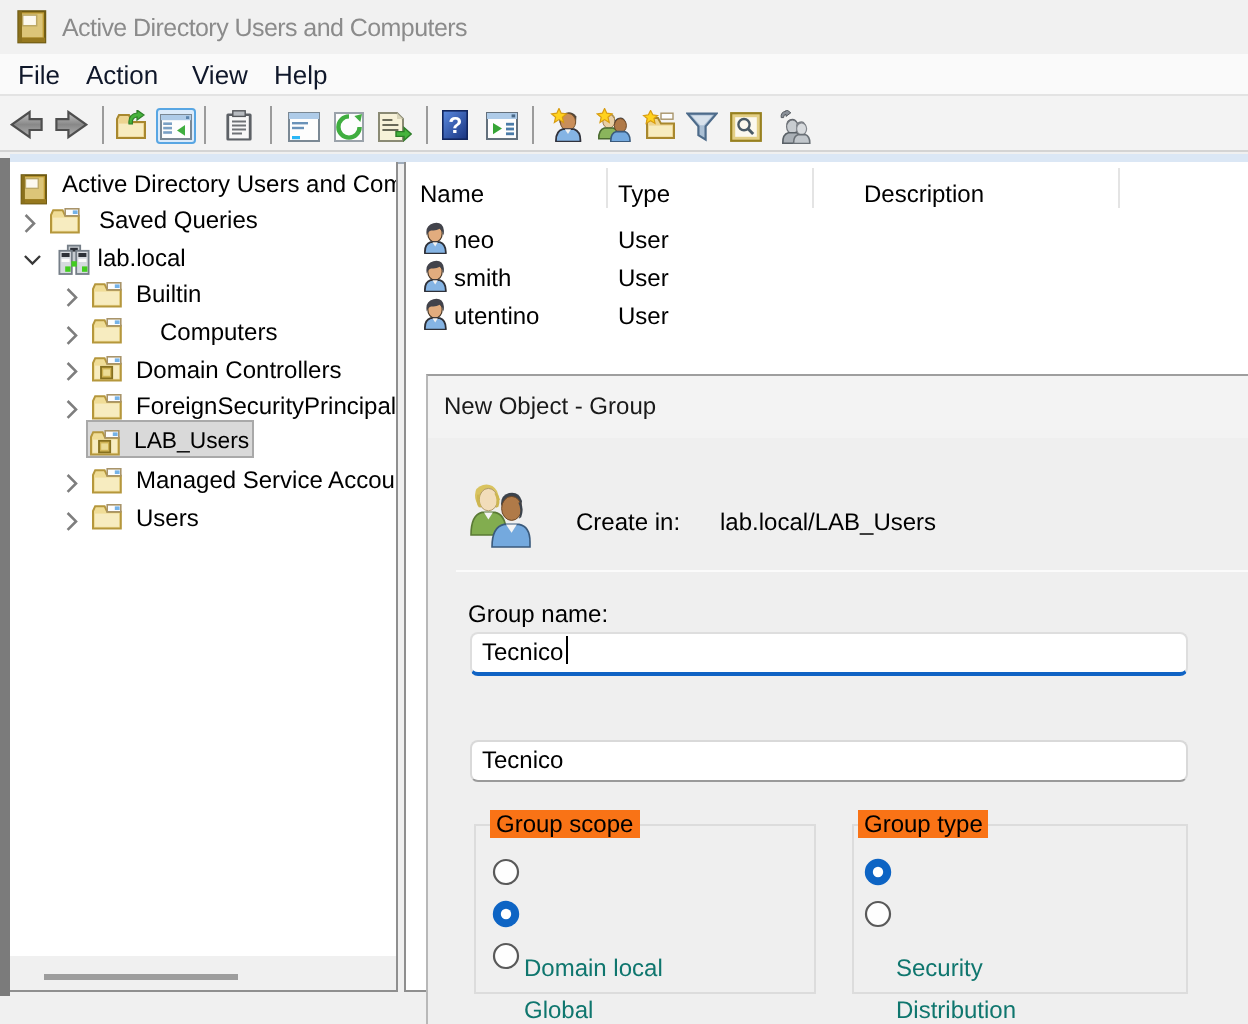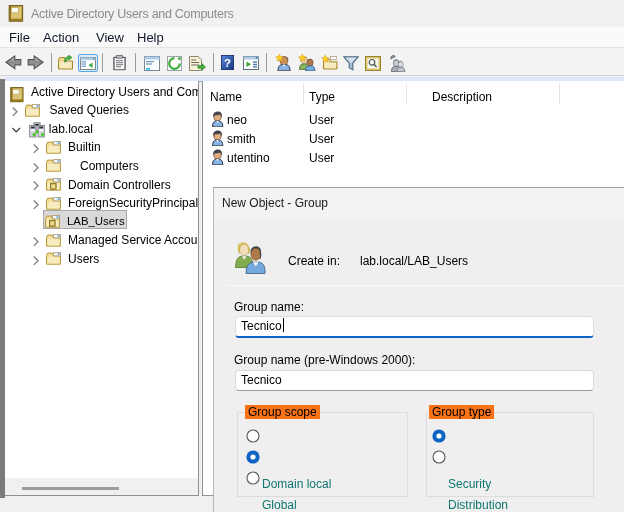--- a/index.html
+++ b/index.html
@@ -326,21 +326,20 @@
 <div class="abs" id="dialog">
   <div class="abs" id="dlgtitle"></div>
   <div class="abs" id="dlgtitletext">New Object - Group</div>
   <div class="abs" style="left:14px; top:97px; width:397px; height:1px; background:#a8a8a8; border-bottom:1px solid #fbfbfb;"></div>
   <span class="dtext" style="left:74px; top:66px;">Create in:</span>
   <span class="dtext" style="left:146px; top:66px;">lab.local/LAB_Users</span>
   <span class="dtext" style="left:20px; top:112px;">Group name:</span>
   <div class="abs" id="input1"></div>
   <span class="dtext" style="left:27px; top:131px;">Tecnico</span>
   <div class="abs" style="left:69px; top:130px; width:1px; height:14px; background:#000;"></div>
-  <span class="dtext" style="left:20px; top:165px;">Group name (pre-Windows 2000):</span>
   <div class="abs" id="input2"></div>
   <span class="dtext" style="left:27px; top:185px;">Tecnico</span>
   <div class="gbox" style="left:23px; top:224px; width:171px; height:85px;"></div>
   <span class="gbl" style="left:31px; top:217px;">Group scope</span>
   <div class="gbox" style="left:212px; top:224px; width:168px; height:85px;"></div>
   <span class="gbl" style="left:215px; top:217px;">Group type</span>
   <span class="rlab" style="left:48px; top:241px;">Domain local</span>
   <span class="rlab" style="left:48px; top:262px;">Global</span>
   <span class="rlab" style="left:48px; top:283px;">Universal</span>
   <span class="rlab" style="left:234px; top:241px;">Security</span>

